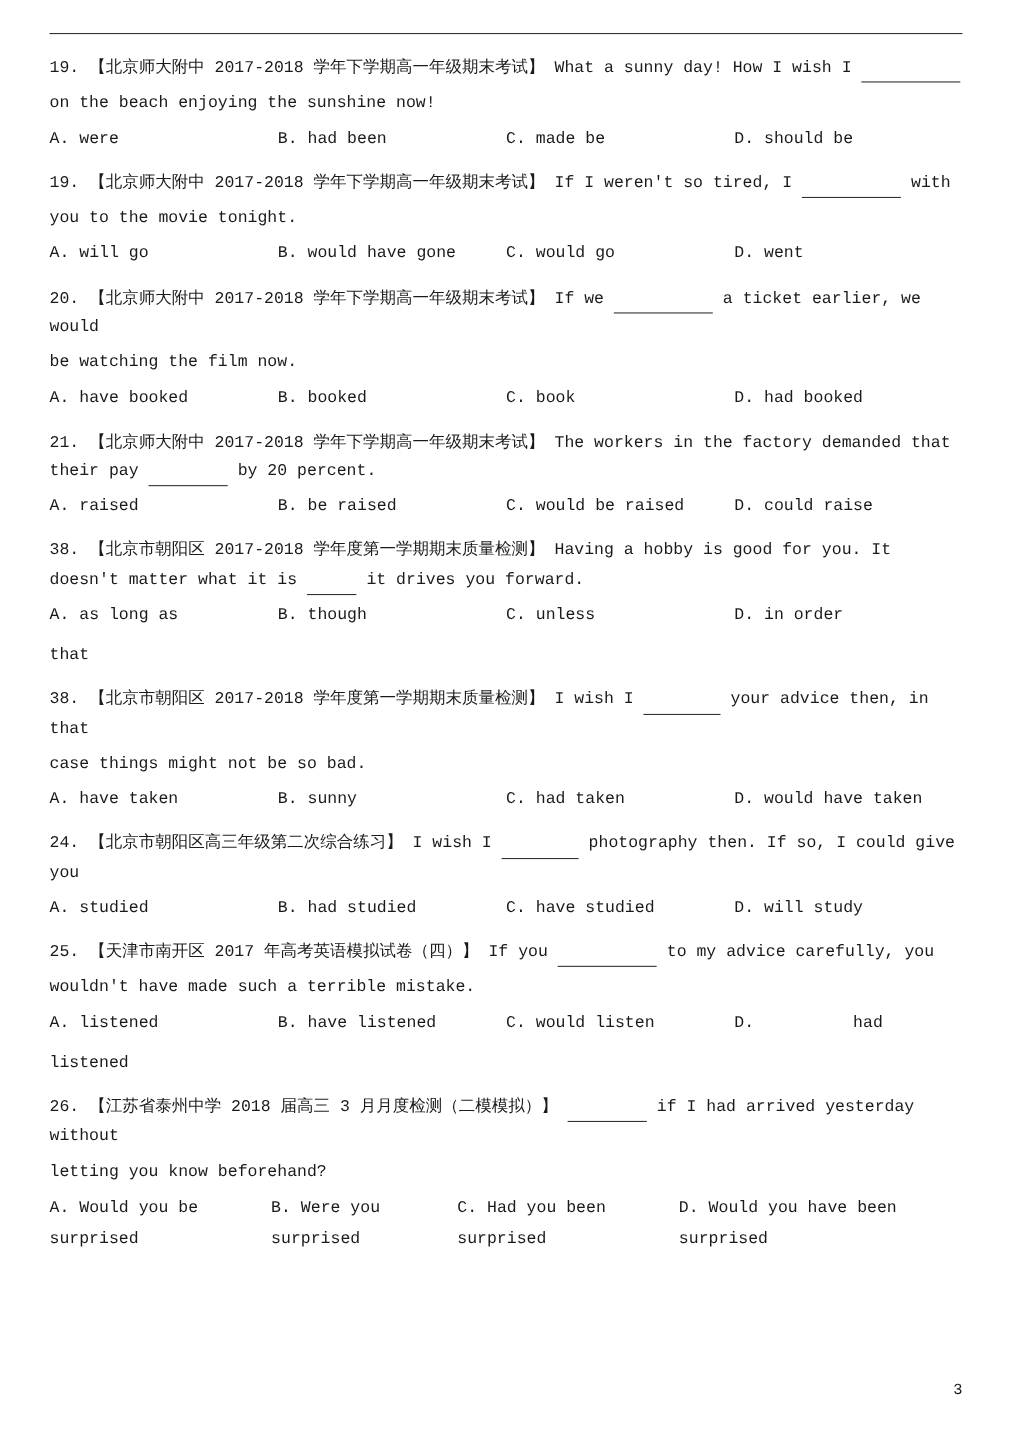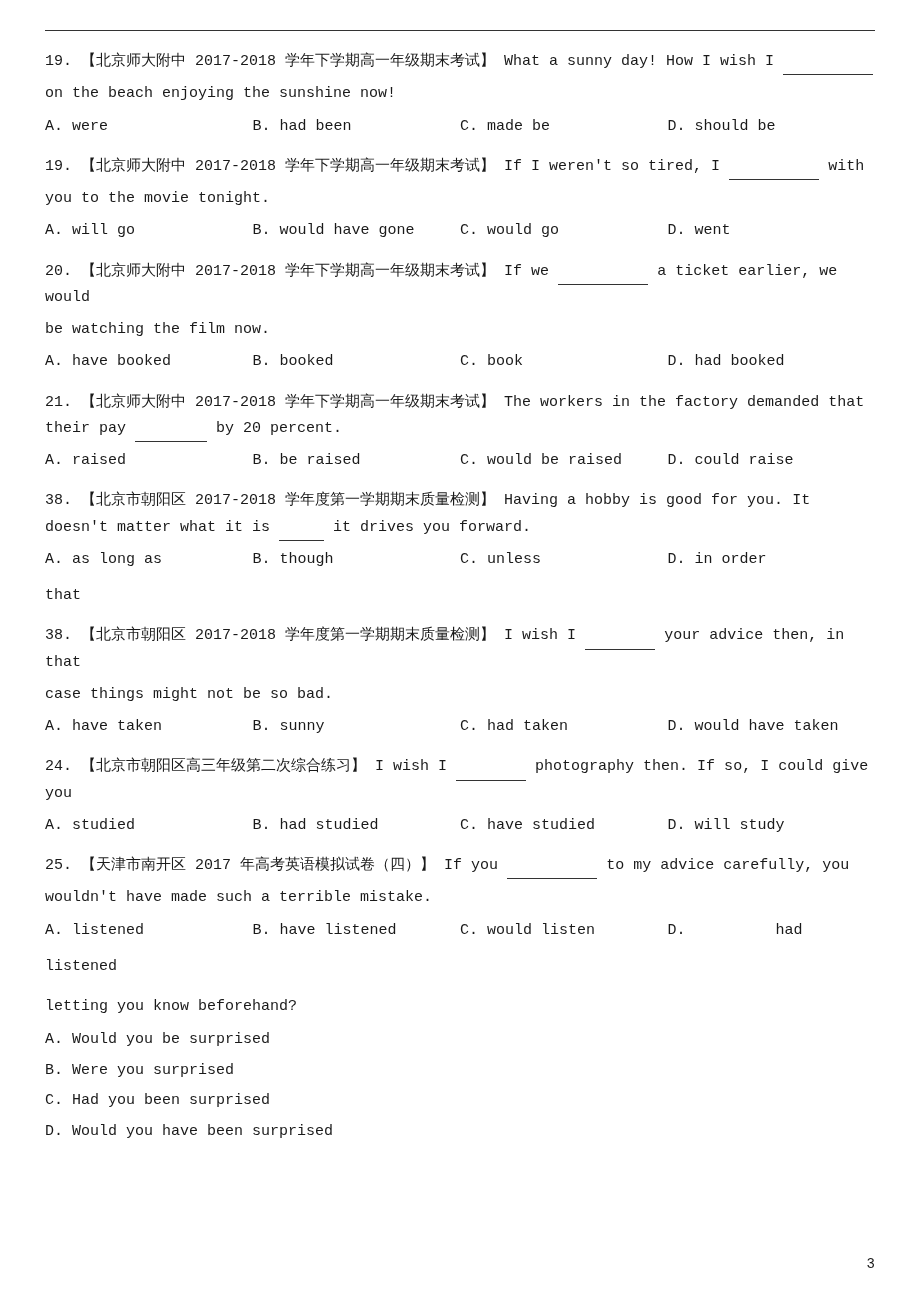--- a/index.html
+++ b/index.html
@@ -40,21 +40,21 @@
     }
 
     .option {
       min-width: 200px;
       flex: 0 0 25%;
       padding-right: 8px;
     }
 
     .options-col {
       display: flex;
-      flex-direction: column;
+      flex-direction: row;
       margin-bottom: 10px;
       line-height: 1.9;
     }
 
     .option-col-item {
       display: block;
       margin-bottom: 2px;
     }
 
     .page-number {
@@ -228,20 +228,26 @@
   <div class="options-row">
     <span class="option"><span>A.</span> <span>listened</span></span>
     <span class="option"><span>B.</span> <span>have listened</span></span>
     <span class="option"><span>C.</span> <span>would listen</span></span>
     <span class="option" style="flex: 0 0 auto; min-width: auto;"><span>D.</span>&nbsp;&nbsp;&nbsp;&nbsp;&nbsp;&nbsp;&nbsp;&nbsp;&nbsp; had</span>
   </div>
   <div style="line-height:1.75; margin-bottom: 10px;">listened</div>
 </div>
 
 <div class="question-block">
+  <div class="question-text">
+    <span>26.</span>
+    <span>【江苏省泰州中学 2018 届高三 3 月月度检测（二模模拟）】</span>
+    <span class="blank">&nbsp;&nbsp;&nbsp;&nbsp;&nbsp;&nbsp;&nbsp;&nbsp;</span>
+    <span> if I had arrived yesterday without</span>
+  </div>
   <div class="continued-text">
     letting you know beforehand?
   </div>
   <div class="options-col">
     <span class="option-col-item"><span>A.</span> <span>Would you be surprised</span></span>
     <span class="option-col-item"><span>B.</span> <span>Were you surprised</span></span>
     <span class="option-col-item"><span>C.</span> <span>Had you been surprised</span></span>
     <span class="option-col-item"><span>D.</span> <span>Would you have been surprised</span></span>
   </div>
 </div>

